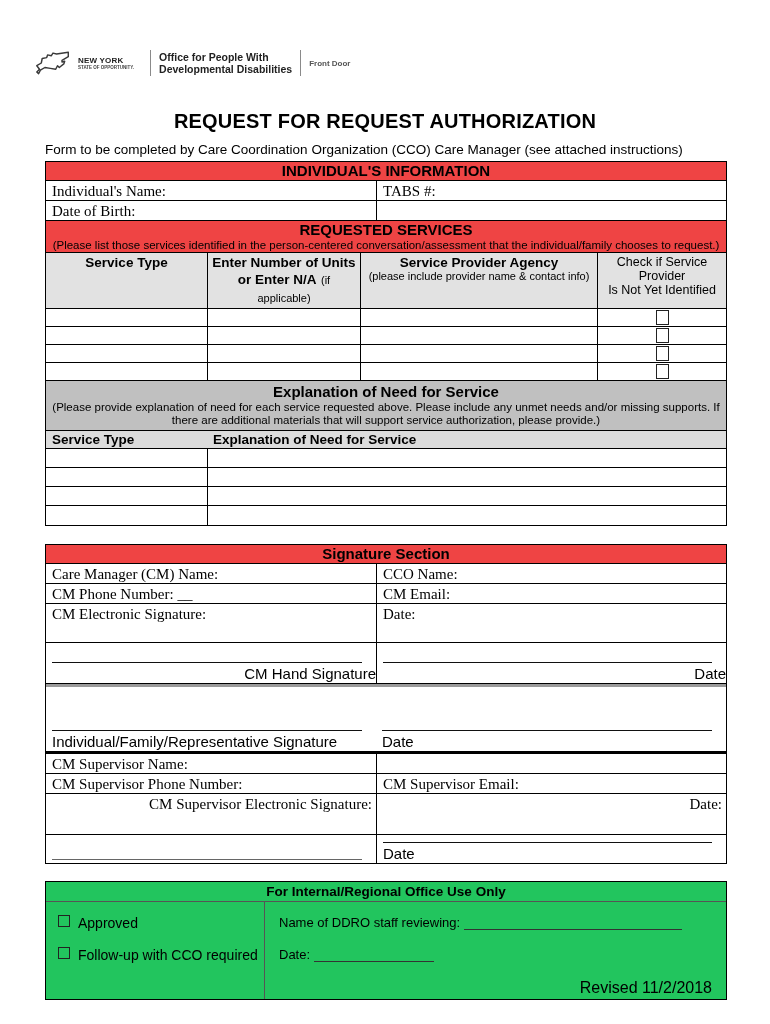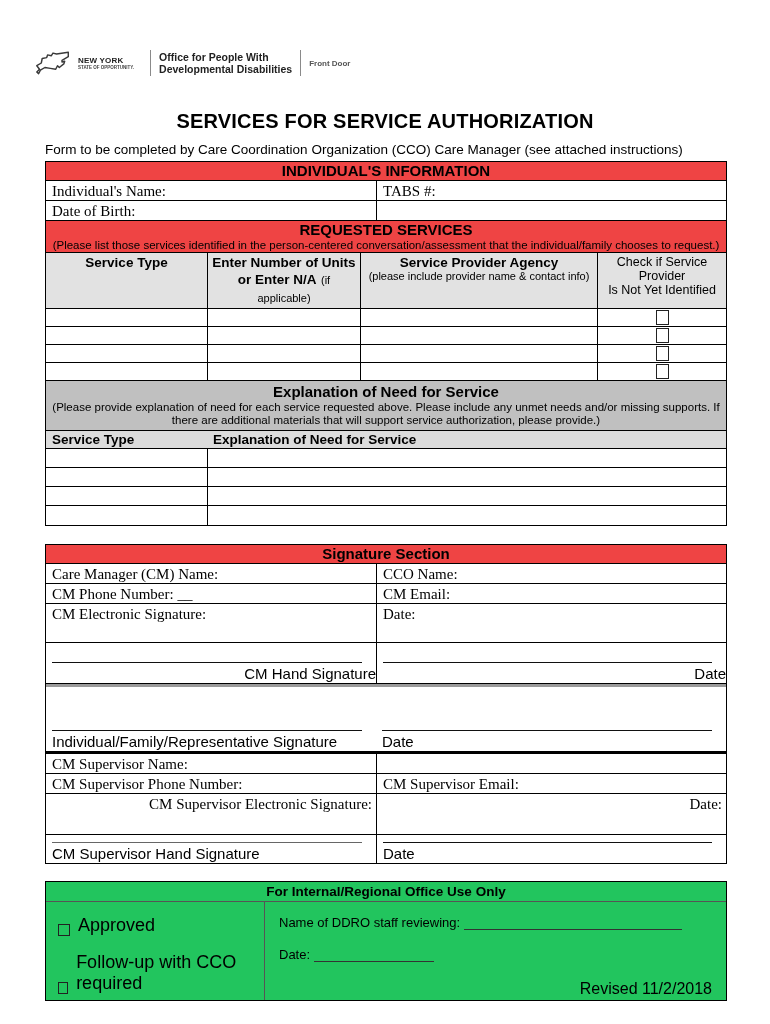--- a/index.html
+++ b/index.html
@@ -76,21 +76,21 @@
   .sig-label { font-size: 15px; line-height: 17px; padding-left: 6px; }
   .sep-gray { border-top: 3px solid #9a9a9a; }
   .sep-black { border-top: 2px solid #000; }
 
   
   .int-box { margin-top: 17px; background: #22c55e; border: 1px solid #000; }
   .int-hdr { text-align: center; font-size: 13.5px; font-weight: bold; line-height: 19px; border-bottom: 1px solid #555; }
   .int-body { display: flex; min-height: 66px; }
   .int-left { width: 219px; border-right: 1px solid #555; padding: 13px 0 6px 12px; }
   .int-right { flex: 1; padding: 13px 10px 2px 14px; display: flex; flex-direction: column; }
-  .chk-line { display: flex; align-items: flex-end; font-size: 18px; margin-bottom: 16px; }
+  .chk-line { display: flex; align-items: flex-start; font-size: 14px; margin-bottom: 16px; }
   .chk-line:last-child { margin-bottom: 0; }
   .chk-sm { width: 12px; height: 12px; border: 1.5px solid #222; display: inline-block; margin-right: 8px; background: transparent; }
   .int-field { font-size: 13px; margin-bottom: 17px; display: flex; align-items: flex-end; }
   .u-line { display: inline-block; border-bottom: 1px solid #333; height: 13px; }
   .u-long { width: 218px; }
   .u-short { width: 120px; }
   .revised { font-size: 16px; text-align: right; margin-top: auto; padding-right: 4px; }
 </style>
 </head>
 <body>
@@ -107,21 +107,21 @@
   </span>
   <span class="logo-div"></span>
   <span class="logo-agency">
     <span>Office for People With</span><br>
     <span>Developmental Disabilities</span>
   </span>
   <span class="logo-div"></span>
   <span class="logo-frontdoor">Front Door</span>
 </div>
 
-<div class="doc-title">SERVICES FOR SERVICE AUTHORIZATION</div>
+<div class="doc-title">REQUEST FOR REQUEST AUTHORIZATION</div>
 <div class="doc-subtitle">Form to be completed by Care Coordination Organization (CCO) Care Manager (see attached instructions)</div>
 
 <div class="content">
 
   <div class="tbl">
 
     <div class="sec-hdr-dark">
       <div class="t">INDIVIDUAL'S INFORMATION</div>
     </div>
     <div class="frow">
@@ -258,21 +258,20 @@
       <div class="cell c-left">CM Supervisor Phone Number:</div>
       <div class="cell c-right">CM Supervisor Email:</div>
     </div>
     <div class="frow">
       <div class="cell c-left tall40">CM Supervisor Electronic Signature:</div>
       <div class="cell c-right tall40">Date:</div>
     </div>
     <div class="frow">
       <div class="c-left handsig-cell tall28">
         <div class="sig-line gray"></div>
-        <div class="sig-label">CM Supervisor Hand Signature</div>
       </div>
       <div class="c-right handsig-cell tall28">
         <div class="sig-line"></div>
         <div class="sig-label">Date</div>
       </div>
     </div>
   </div>
 
   <div class="int-box">
     <div class="int-hdr">For Internal/Regional Office Use Only</div>

